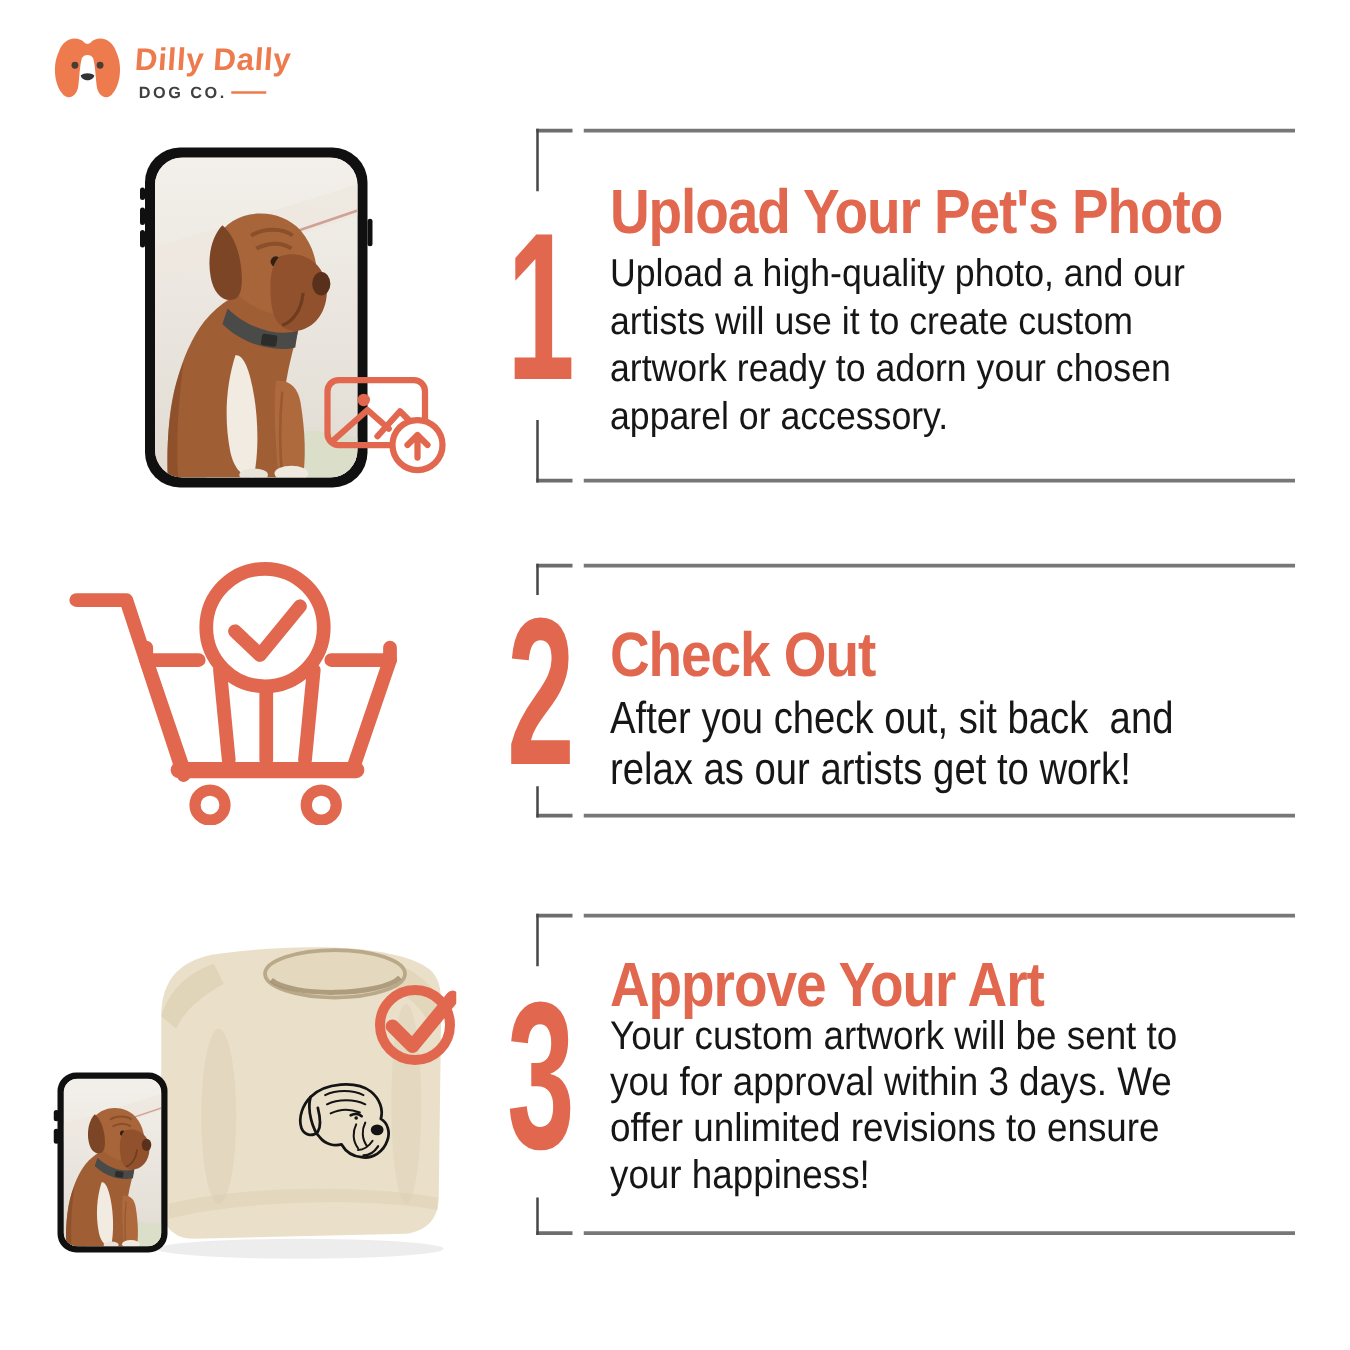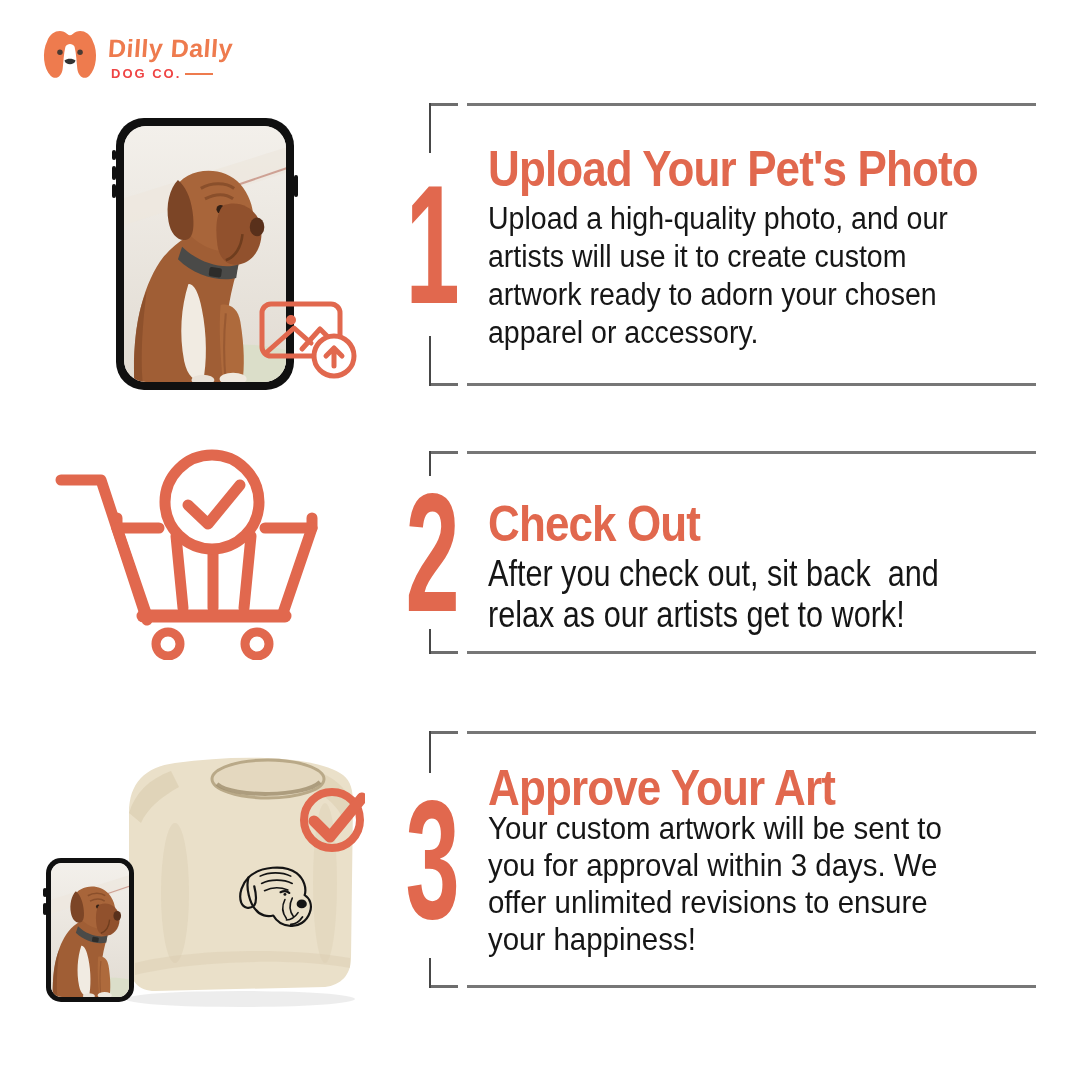--- a/index.html
+++ b/index.html
@@ -6,21 +6,21 @@
   .poster{position:relative;width:1080px;height:1080px;background:#ffffff;overflow:hidden;
           font-family:"Liberation Sans",sans-serif;}
 
   
   .logo{position:absolute;left:38px;top:26px;display:flex;align-items:flex-start;}
   .logo-dog{width:64px;height:56px;}
   .logo-text{margin-left:6px;padding-top:8px;}
   .logo-name{font-size:25px;font-weight:bold;color:#EE7B4E;letter-spacing:.5px;
              transform:skewX(-4deg);}
   .logo-sub-row{display:flex;align-items:center;margin-top:3px;margin-left:3px;}
-  .logo-sub{font-size:13px;font-weight:bold;color:#ef4444;letter-spacing:2px;}
+  .logo-sub{font-size:13px;font-weight:bold;color:#404040;letter-spacing:2px;}
   .logo-rule{display:inline-block;width:28px;height:2px;background:#EE7B4E;margin-left:4px;}
 
   
   .frame{position:absolute;left:429px;width:607px;}
   .frame .fl-top,.frame .fl-bottom{position:absolute;left:38px;right:0;height:3px;background:#777;}
   .frame .fl-top{top:0;}  .frame .fl-bottom{bottom:0;}
   .frame .tick-t,.frame .tick-b{position:absolute;left:0;width:29px;height:3px;background:#6d6d6d;}
   .frame .tick-t{top:0;}  .frame .tick-b{bottom:0;}
   .frame .vert-t,.frame .vert-b{position:absolute;left:0;width:2px;background:#474747;}
   .frame .vert-t{top:0;}  .frame .vert-b{bottom:0;}

